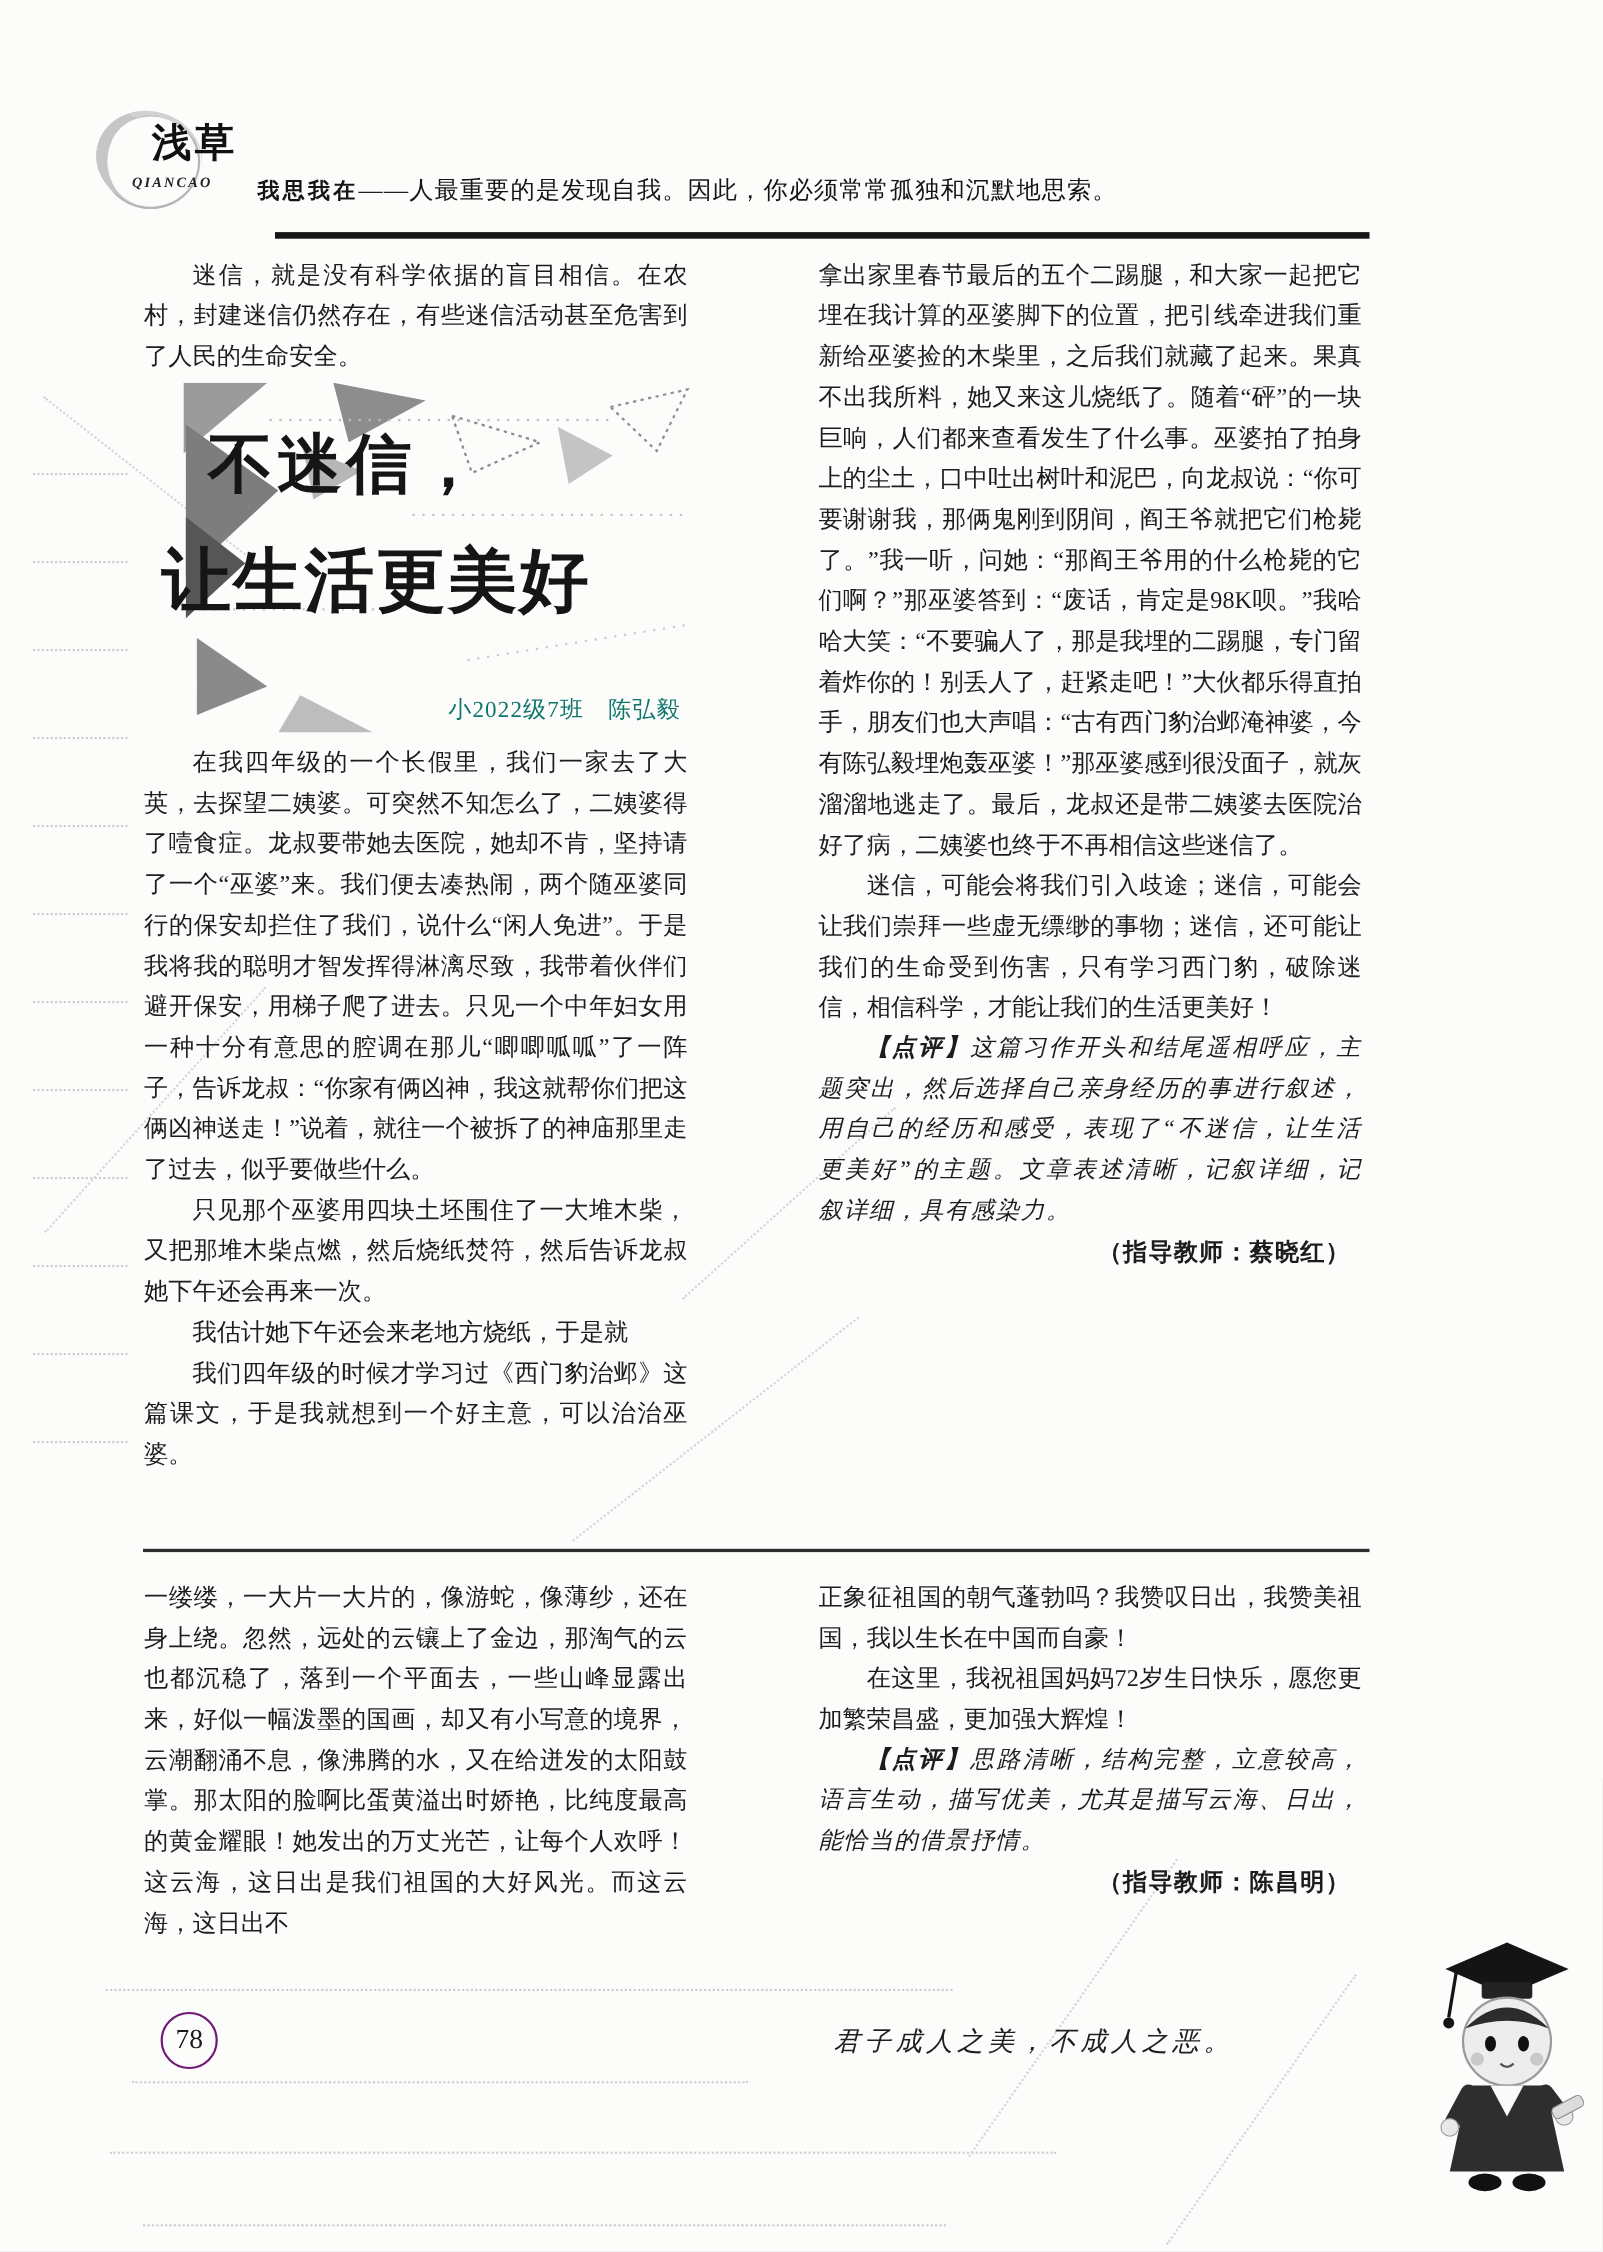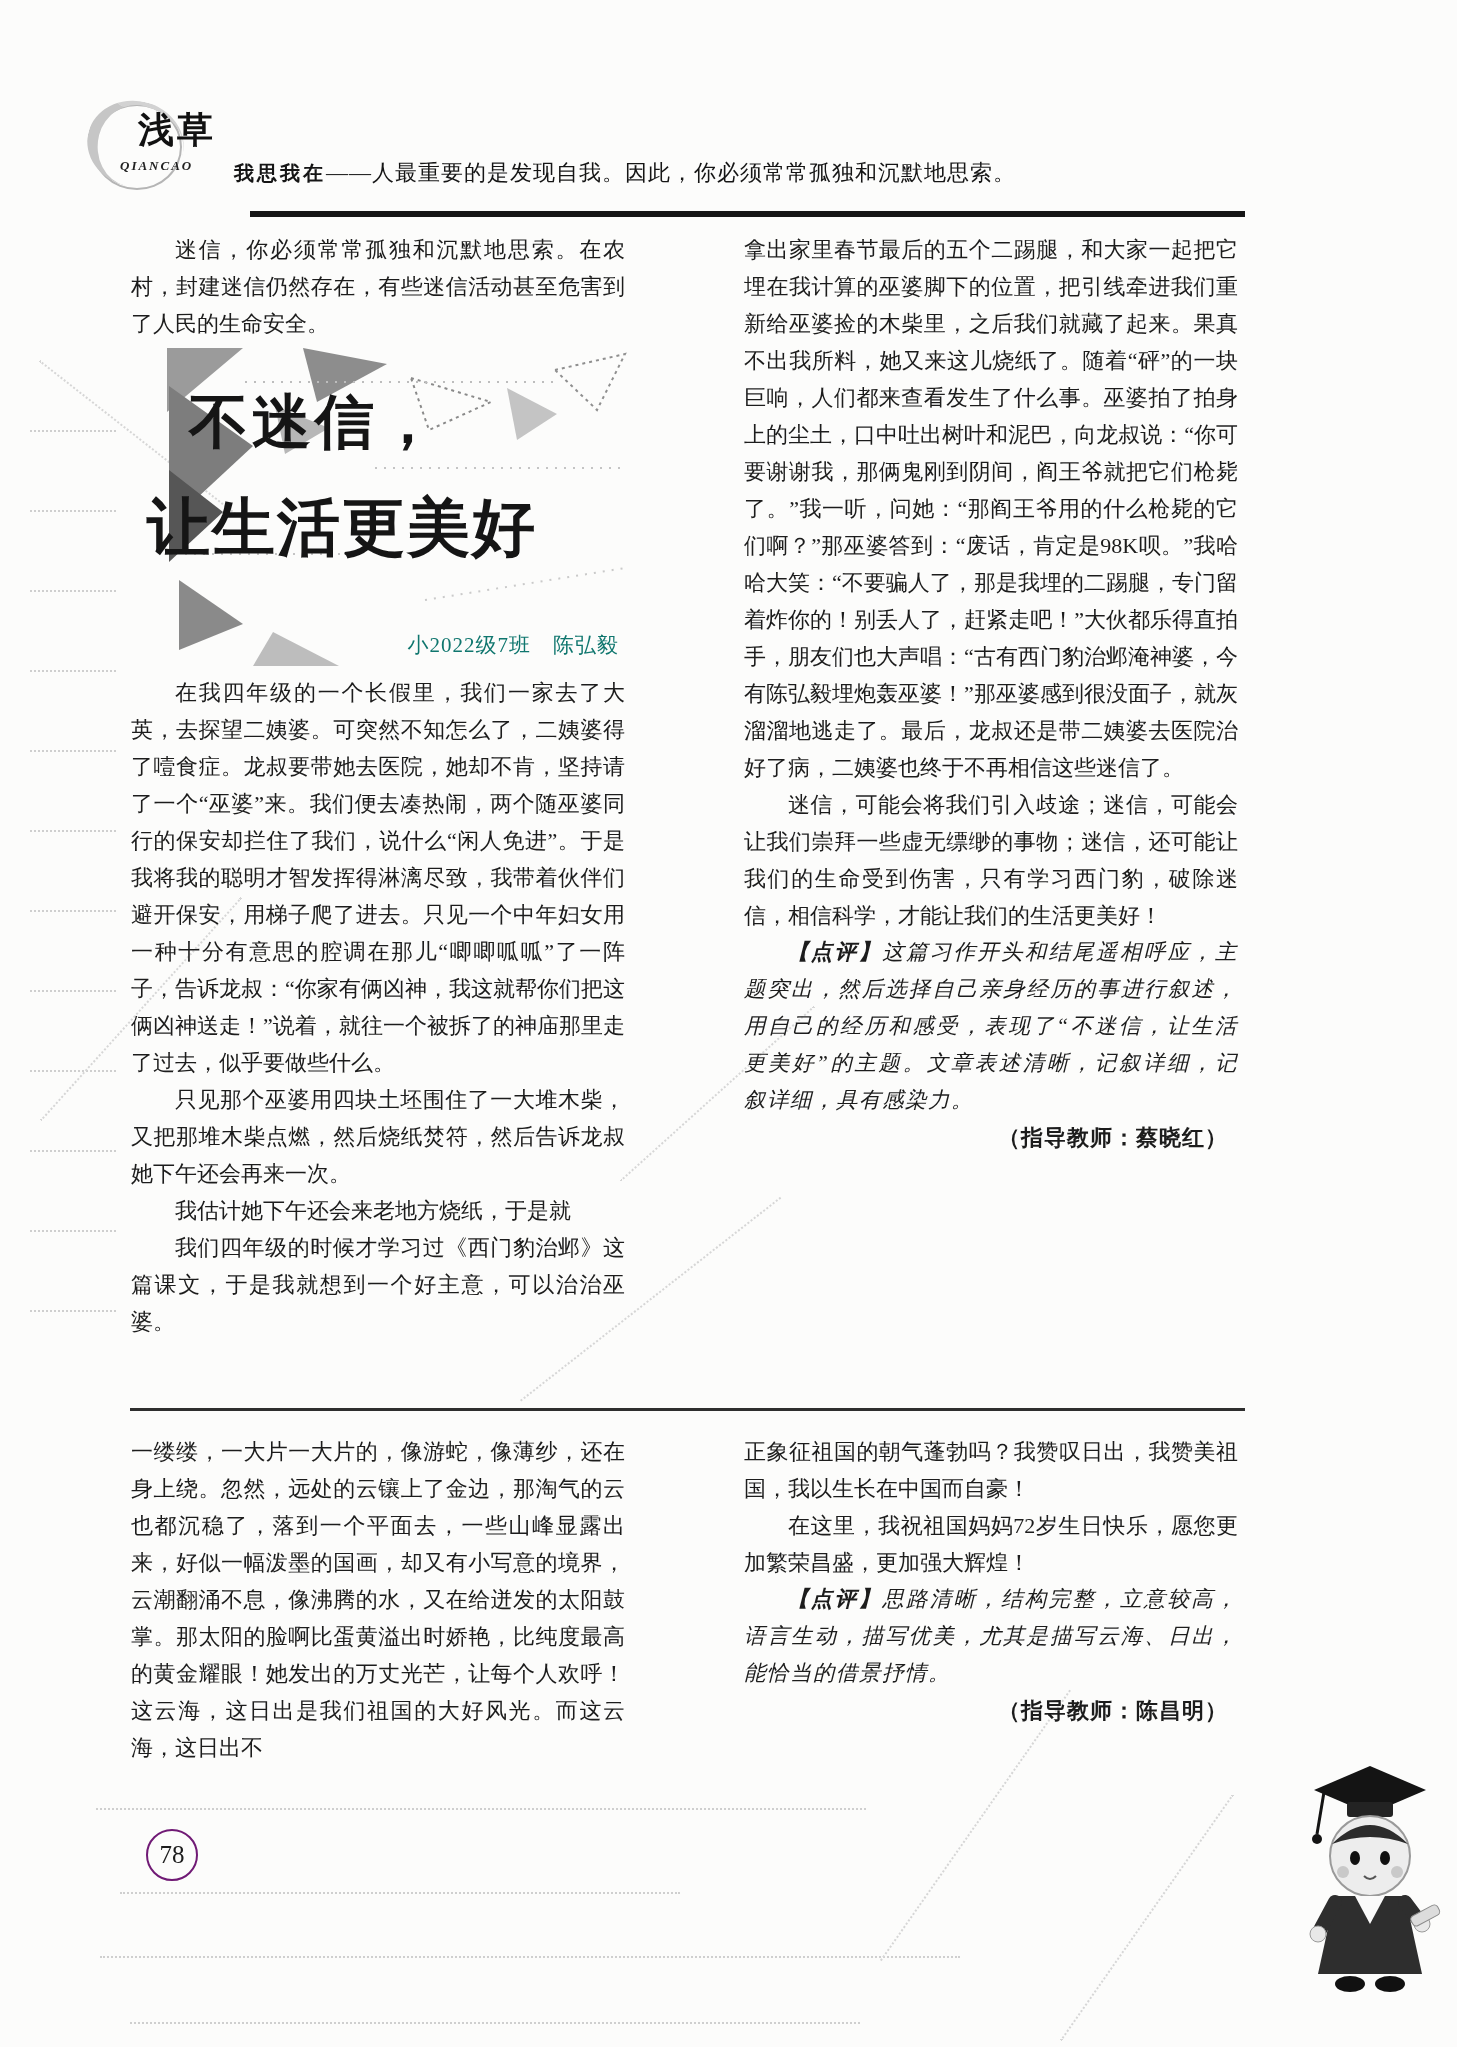--- a/index.html
+++ b/index.html
@@ -87,21 +87,21 @@
     <div class="logo-ring"></div>
     <div class="logo-cn">浅草</div>
     <div class="logo-en">QIANCAO</div>
   </div>
   <div class="masthead">
     <span class="mt-title">我思我在</span><span class="mt-tag">——人最重要的是发现自我。因此，你必须常常孤独和沉默地思索。</span>
   </div>
   <div class="rule"></div>
 
   <div class="col" id="col-l1">
-    <p class="indent">迷信，你必须常常孤独和沉默地思索。在农村，封建迷信仍然存在，有些迷信活动甚至危害到了人民的生命安全。</p>
+    <p class="indent">迷信，就是没有科学依据的盲目相信。在农村，封建迷信仍然存在，有些迷信活动甚至危害到了人民的生命安全。</p>
 
     <div class="title-block">
       <svg class="tb-svg" width="502" height="318" viewBox="0 0 502 318">
         <polygon points="42,0 118,0 42,64" fill="#9b9b9b"></polygon>
         <polygon points="178,0 262,16 192,54" fill="#8d8d8d"></polygon>
         <polygon points="286,30 366,54 304,82" fill="none" stroke="#8a8a8a" stroke-width="2" stroke-dasharray="3,4"></polygon>
         <polygon points="44,38 128,98 44,176" fill="#7d7d7d"></polygon>
         <polygon points="44,122 98,164 44,214" fill="#565656"></polygon>
         <polygon points="150,58 204,80 160,106" fill="#b7b7b7"></polygon>
         <polygon points="430,22 500,6 472,62" fill="none" stroke="#8f8f8f" stroke-width="2" stroke-dasharray="3,4"></polygon>
@@ -138,20 +138,21 @@
   </div>
 
   <div class="col" id="col-r2">
     <p>正象征祖国的朝气蓬勃吗？我赞叹日出，我赞美祖国，我以生长在中国而自豪！</p>
     <p class="indent">在这里，我祝祖国妈妈72岁生日快乐，愿您更加繁荣昌盛，更加强大辉煌！</p>
     <p class="comment indent gap-top"><span class="lbl">【点评】</span><span>思路清晰，结构完整，立意较高，语言生动，描写优美，尤其是描写云海、日出，能恰当的借景抒情。</span></p>
     <p class="teacher">（指导教师：陈昌明）</p>
   </div>
 
   <div class="pagenum">78</div>
+  <div class="motto">君子成人之美，不成人之恶。</div>
 
   <svg class="mascot" width="152" height="250" viewBox="0 0 152 250">
     <polygon points="76,4 132,28 76,52 20,28" fill="#141414"></polygon>
     <rect x="53" y="40" width="46" height="15" rx="3" fill="#232323"></rect>
     <line x1="30" y1="30" x2="23" y2="72" stroke="#141414" stroke-width="3"></line>
     <circle cx="23" cy="77" r="5" fill="#141414"></circle>
     <circle cx="76" cy="94" r="40" fill="#ededed" stroke="#9a9a9a" stroke-width="2"></circle>
     <path d="M38,82 Q76,44 114,82 Q76,68 38,82 Z" fill="#2c2c2c"></path>
     <ellipse cx="61" cy="96" rx="5" ry="7" fill="#111"></ellipse>
     <ellipse cx="91" cy="96" rx="5" ry="7" fill="#111"></ellipse>

